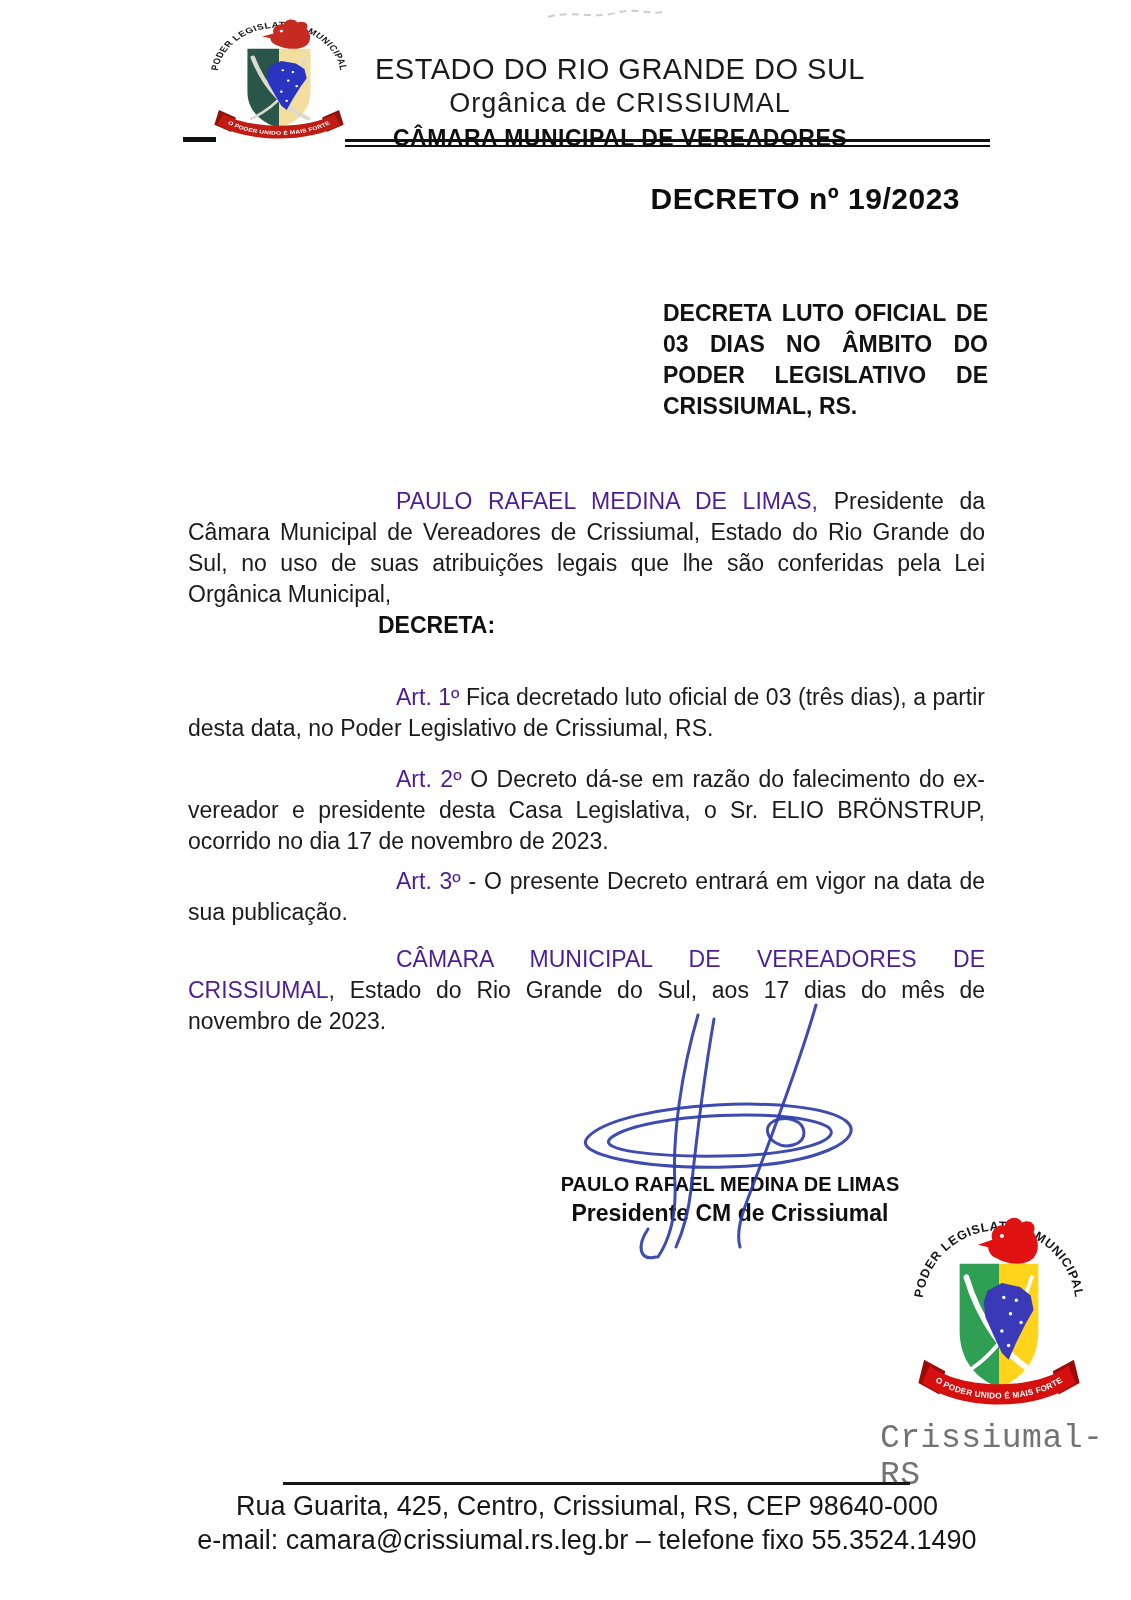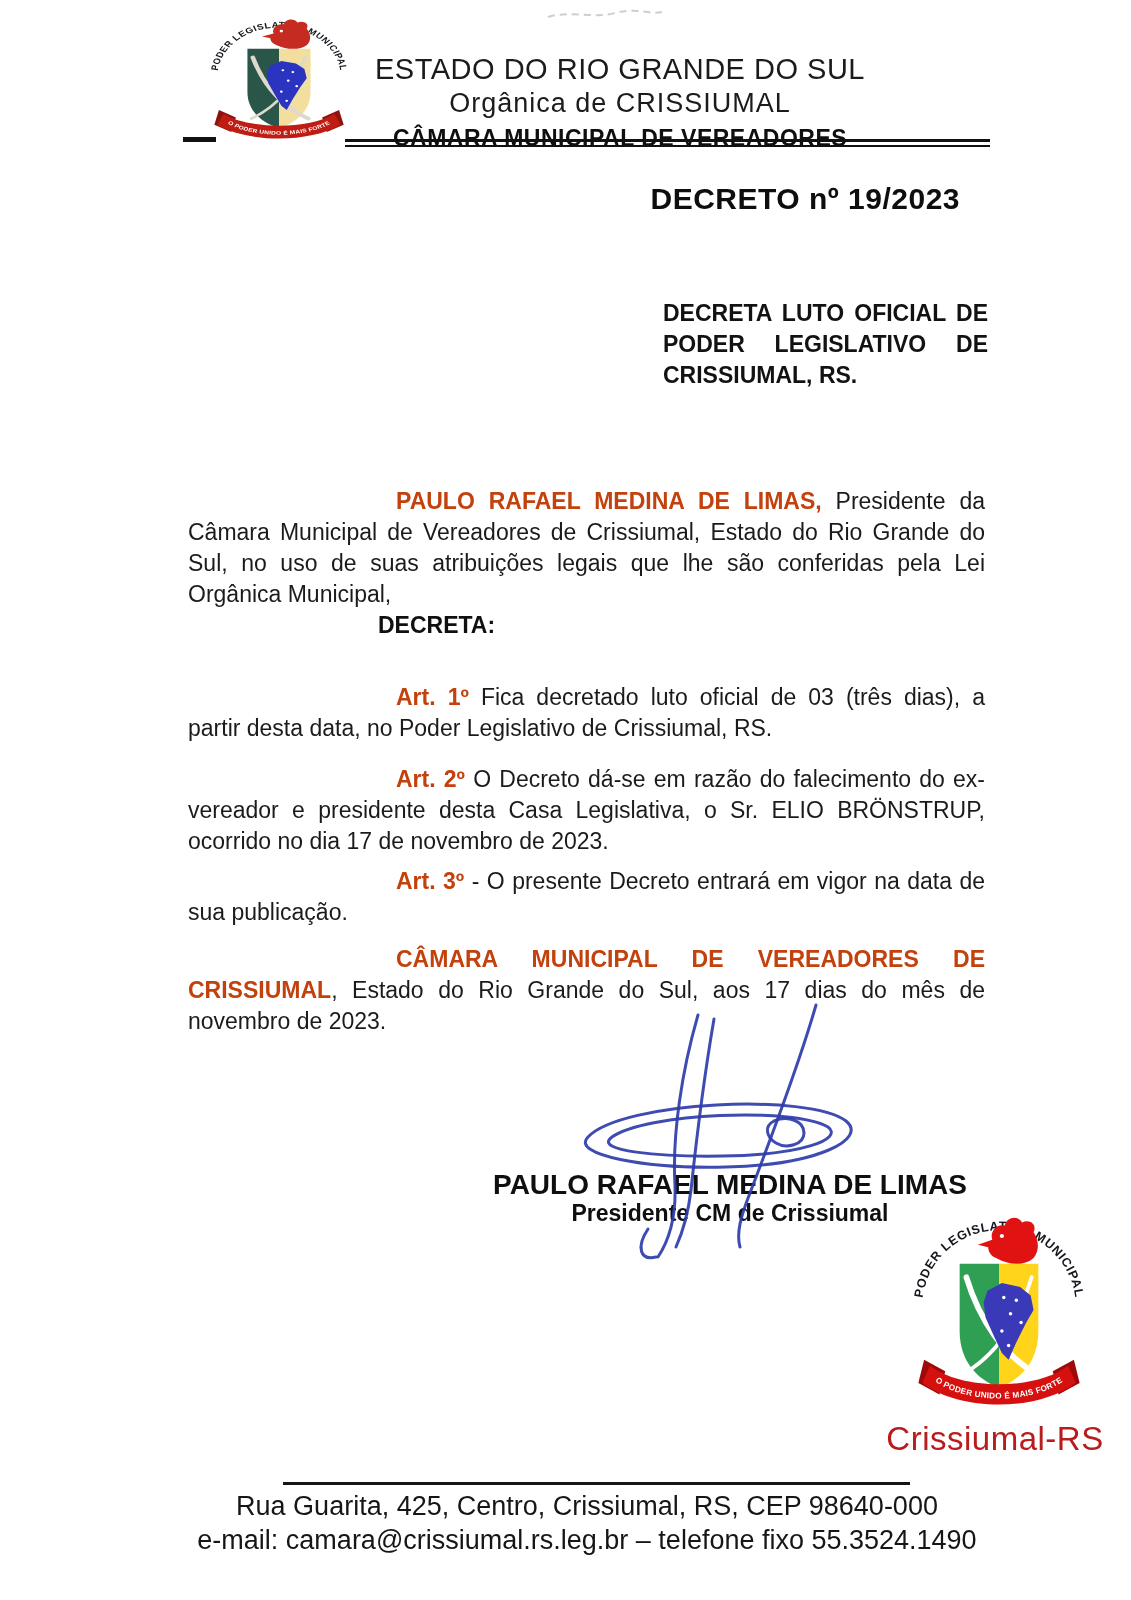--- a/index.html
+++ b/index.html
@@ -22,55 +22,55 @@
   
   .doc-title { left:150px; top:182px; width:810px; text-align:right;
                font-size:30px; font-weight:bold; letter-spacing:0.5px; color:#0e0e0e; }
   .summary { left:663px; top:298px; width:325px; }
   .sum-line { font-weight:bold; font-size:23px; line-height:31px; color:#121212; }
   .sum-line.j { text-align:justify; text-align-last:justify; }
 
   
   .doc-par { font-size:23px; line-height:31px; text-align:justify; margin:0; color:#1b1b1b; }
   .indent { text-indent:208px; }
-  .lead { font-weight:bold; color:#c2410c; }
+  .lead { font-weight:normal; color:#4c1d95; }
   .p1 { left:188px; top:486px; width:797px; }
   .decreta { left:378px; top:612px; font-size:23px; font-weight:bold; color:#101010; }
   .art1 { left:188px; top:682px; width:797px; }
   .art2 { left:188px; top:764px; width:797px; }
   .art3 { left:188px; top:866px; width:797px; }
   .closing { left:188px; top:944px; width:797px; }
 
   
   .sig-svg { left:548px; top:985px; z-index:3; pointer-events:none; }
   .sig-stroke { fill:none; stroke:#2e3caa; stroke-width:3; stroke-linecap:round; opacity:0.92; }
   .sig-block { left:430px; top:1170px; width:600px; text-align:center; z-index:1; }
-  .sig-name { font-size:28px; font-weight:bold; line-height:29px; color:#0f0f0f; }
+  .sig-name { font-size:20px; font-weight:bold; line-height:29px; color:#0f0f0f; }
   .sig-role { font-size:23px; font-weight:bold; line-height:29px; color:#0f0f0f; }
 
   
   .coa-arc-text { font-size:13px; font-weight:bold; letter-spacing:0.8px; fill:#15151d;
                   font-family:"Liberation Sans", sans-serif; }
   .coa-ribbon-text { font-size:8.5px; font-weight:bold; letter-spacing:0.3px; fill:#ffffff;
                      font-family:"Liberation Sans", sans-serif; }
   .seal-top    { --green:#2a564a; --yellow:#f2dfa0; --red:#c62b22; --map:#2a34c0;
                  --blade:#ddd9cd; --ribbon:#bf1d14; --ribbond:#8f120c; }
   .seal-bottom { --green:#2fa053; --yellow:#ffd41a; --red:#e01212; --map:#3a3ab8;
                  --blade:#ffffff; --ribbon:#d60f0f; --ribbond:#9c0a0a; }
   .c-left   { fill:var(--green); }
   .c-right  { fill:var(--yellow); }
   .c-red    { fill:var(--red); }
   .c-map    { fill:var(--map); }
   .c-blade  { fill:none; stroke:var(--blade); stroke-linecap:round; }
   .c-ribbon { fill:var(--ribbon); }
   .c-ribbond{ fill:var(--ribbond); }
   .seal-top-box    { left:202px; top:6px; }
   .seal-bottom-box { left:903px; top:1194px; }
-  .city-label { left:880px; top:1420px; width:230px; text-align:center;
-                font-family:Liberation Sans, sans-serif; font-size:33px; color:#b91c1c; letter-spacing:0.5px; }
+  .city-label { left:880px; top:1420px; width:230px; 
+                font-family:Liberation Mono, monospace; font-size:33px; color:#737373; letter-spacing:0.5px; }
 
   
   .ftr-rule { left:283px; top:1482px; width:627px; height:3px; background:#161616; }
   .ftr-text { left:167px; top:1489px; width:840px; text-align:center;
               font-size:27px; line-height:34px; color:#161616; }
 </style>
 </head>
 <body>
 
 <div class="page">
@@ -116,20 +116,21 @@
     <div class="hdr-l2">Orgânica de CRISSIUMAL</div>
     <div class="hdr-l3">CÂMARA MUNICIPAL DE VEREADORES</div>
   </div>
   <div class="abs hdr-rule"></div>
   <div class="abs hdr-dash"></div>
 
   <div class="abs doc-title">DECRETO nº 19/2023</div>
 
   <div class="abs summary">
     <div class="sum-line j">DECRETA LUTO OFICIAL DE</div>
+    <div class="sum-line j">03 DIAS NO ÂMBITO DO</div>
     <div class="sum-line j">PODER LEGISLATIVO DE</div>
     <div class="sum-line">CRISSIUMAL, RS.</div>
   </div>
 
   <p class="abs doc-par indent p1"><span class="lead">PAULO RAFAEL MEDINA DE LIMAS,</span><span> Presidente da Câmara Municipal de Vereadores de Crissiumal, Estado do Rio Grande do Sul, no uso de suas atribuições legais que lhe são conferidas pela Lei Orgânica Municipal,</span></p>
 
   <div class="abs decreta">DECRETA:</div>
 
   <p class="abs doc-par indent art1"><span class="lead">Art. 1º</span><span> Fica decretado luto oficial de 03 (três dias), a partir desta data, no Poder Legislativo de Crissiumal, RS.</span></p>
 

